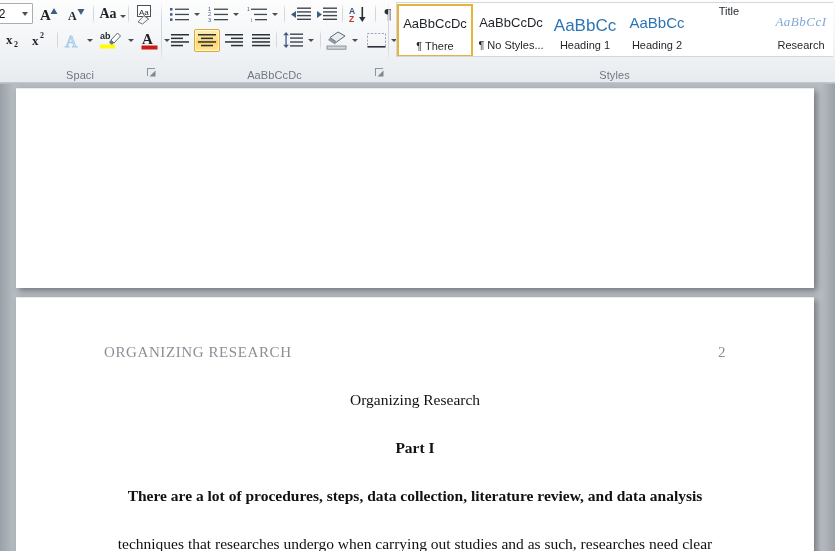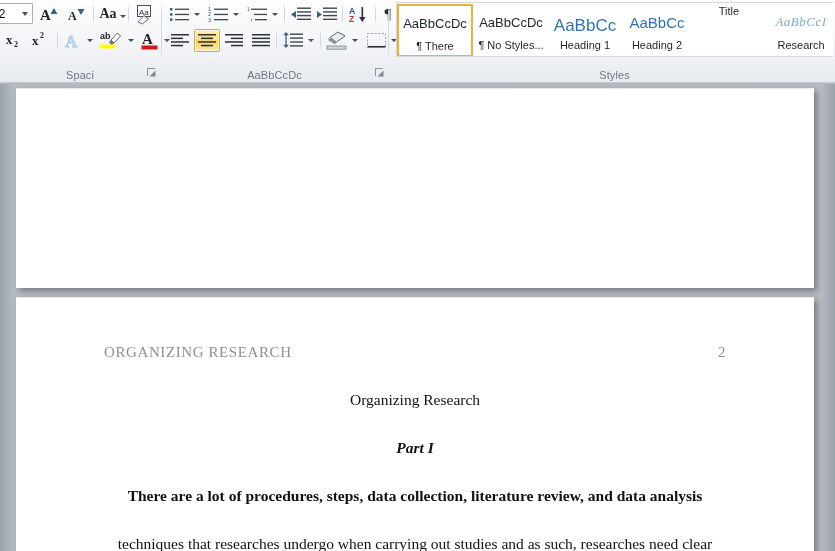--- a/index.html
+++ b/index.html
@@ -109,21 +109,21 @@
     font-family:"Liberation Serif", serif;
     color:#8b8f96;font-size:15px;letter-spacing:.6px;
   }
   .hdr .ttl{margin-left:88px;}
   .hdr .pg{margin-left:auto;margin-right:88px;font-size:15px;}
 
   .doc-center{
     text-align:center;font-family:"Liberation Serif", serif;
     color:#111;font-size:15.5px;
   }
-  .doc-center.bold{font-weight:bold;font-style:italic;}
+  .doc-center.bold{font-weight:bold;}
   .doc-body{
     font-family:"Liberation Serif", serif;color:#111;font-size:15.5px;
     text-align:center;white-space:nowrap;
   }
 </style>
 </head>
 <body>
 
 <div id="app">
 

